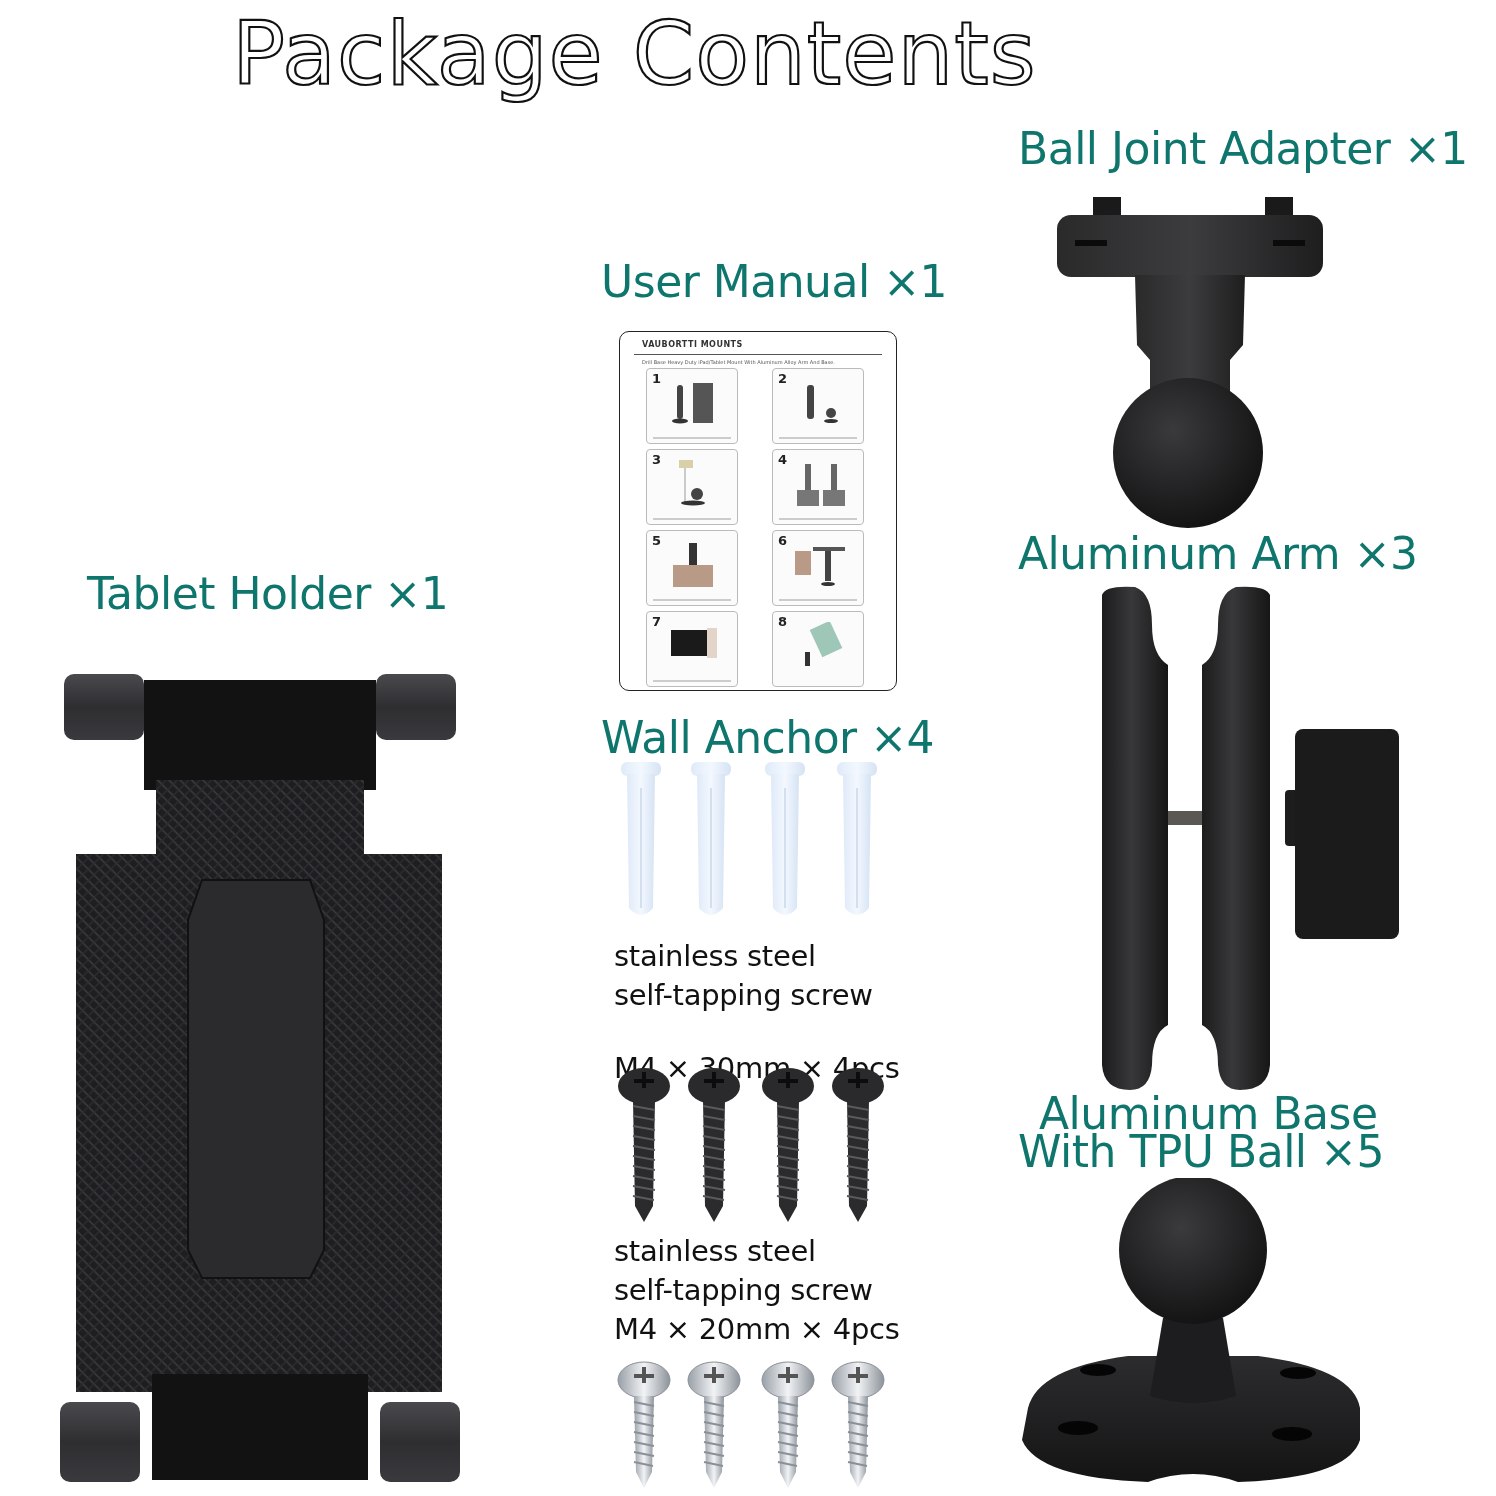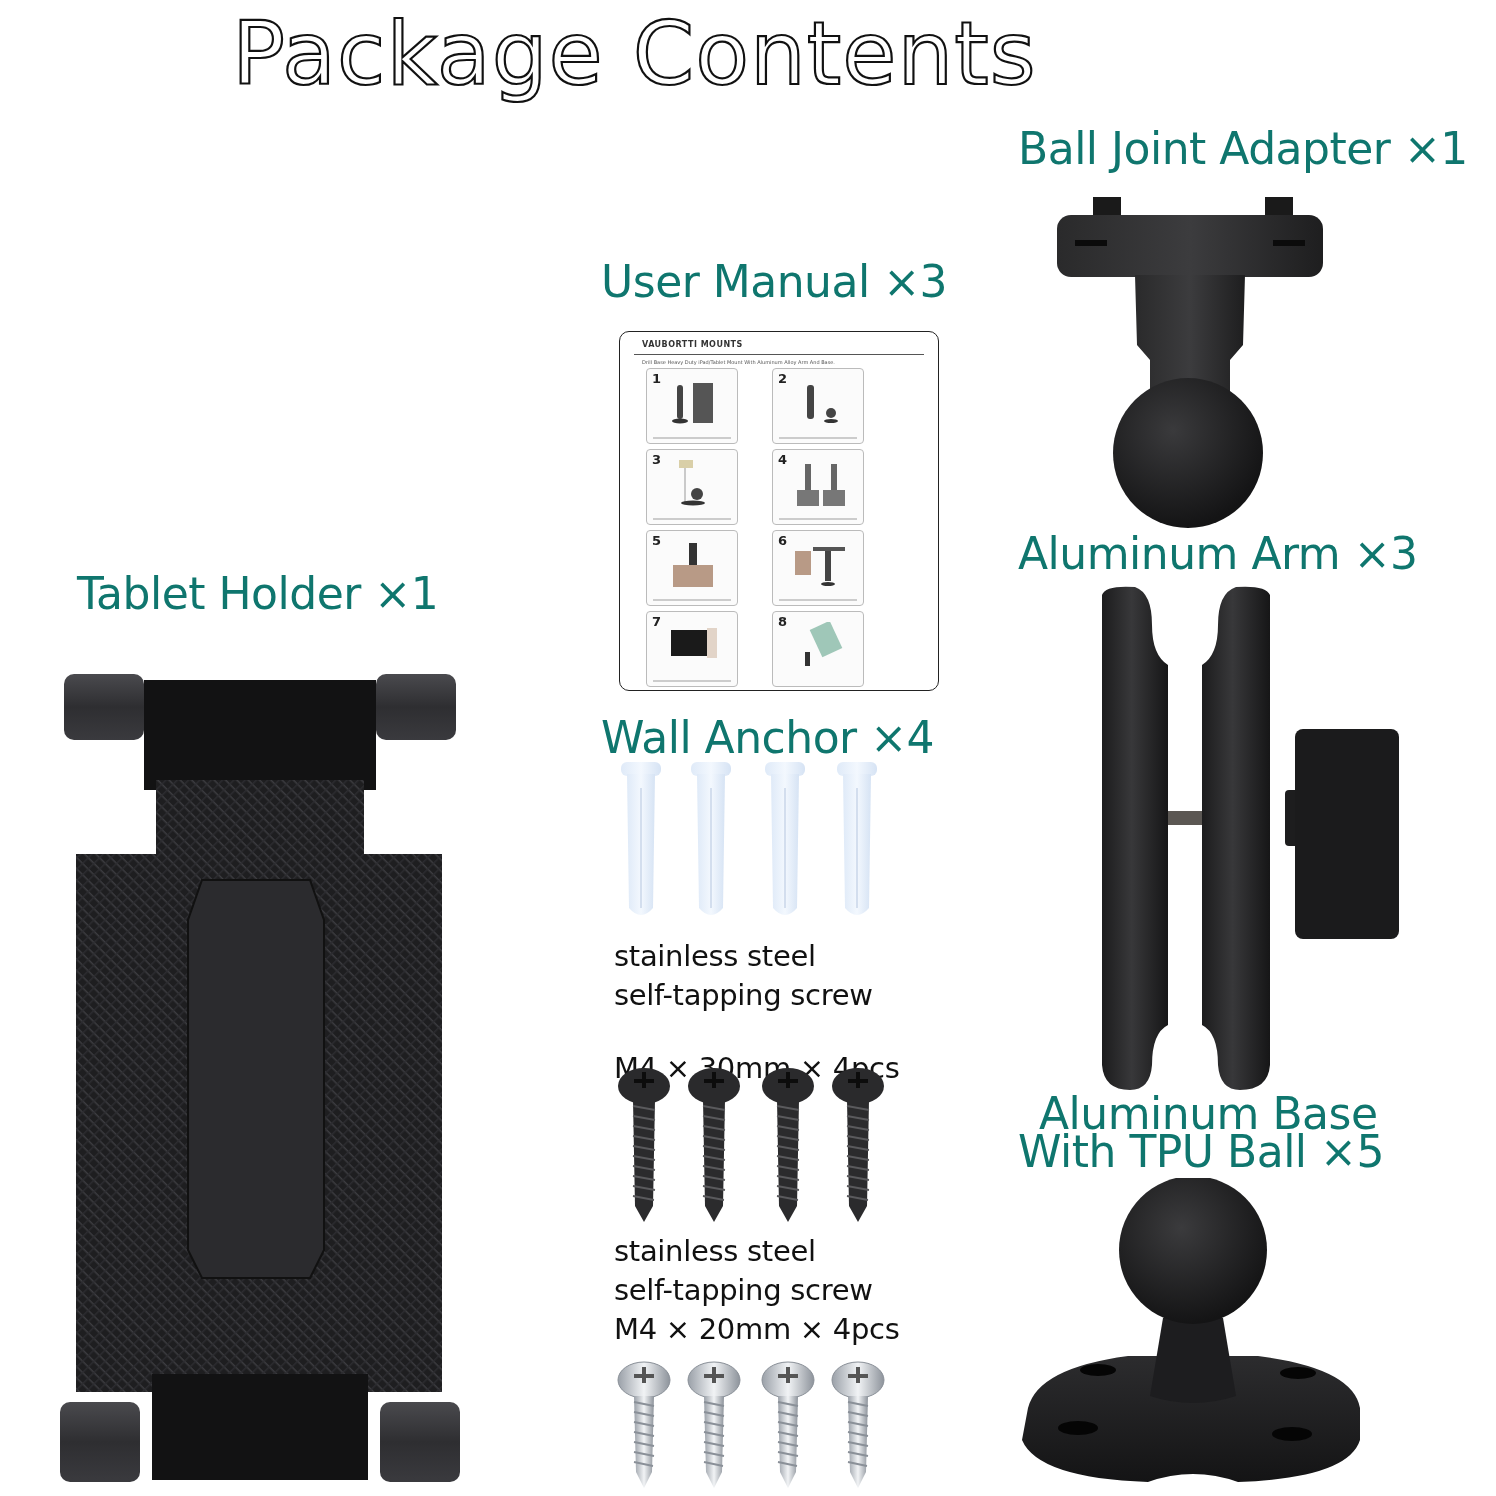--- a/index.html
+++ b/index.html
@@ -4,21 +4,21 @@
 <style>
   html, body { margin:0; padding:0; background:#ffffff; }
   body { width:1496px; height:1496px; position:relative; overflow:hidden; font-family:"DejaVu Sans", sans-serif; color:#111; }
   .abs { position:absolute; }
   .title { left:0; top:-6px; width:1496px; text-align:left; padding-left:232px; box-sizing:border-box;
     font-family:"DejaVu Sans", sans-serif; font-size:88px; letter-spacing:1px; color:#fff;
     -webkit-text-stroke:2.2px #111; line-height:120px; white-space:nowrap; }
   .label { font-family:"DejaVu Sans", sans-serif; font-size:44px; line-height:44px; white-space:nowrap; color:#0f766e; letter-spacing:-0.5px; }
   .label-sm { font-family:"DejaVu Sans", sans-serif; font-size:29px; line-height:39px; white-space:nowrap; color:#111; letter-spacing:-0.3px;margin-left:8px; }
   
-  .manual { left:619px; top:331px; width:320px; height:360px; border:1.5px solid #222; border-radius:10px; background:#fff; box-sizing:border-box; }
+  .manual { left:619px; top:331px; width:278px; height:360px; border:1.5px solid #222; border-radius:10px; background:#fff; box-sizing:border-box; }
   .manual .brand { position:absolute; left:22px; top:8px; font-size:8px; font-weight:bold; letter-spacing:0.5px; color:#333; }
   .manual .rule { position:absolute; left:14px; right:14px; top:22px; height:1px; background:#555; }
   .manual .sub { position:absolute; left:22px; top:27px; font-size:5px; color:#555; }
   .step { position:absolute; width:92px; height:76px; border:1px solid #bbb; border-radius:4px; background:#fbfbfb; box-sizing:border-box; }
   .step .num { position:absolute; left:5px; top:2px; font-size:13px; font-weight:bold; color:#222; }
   .step .cap { position:absolute; left:6px; right:6px; bottom:4px; height:2px; background:#ccc; }
   .step .pic { position:absolute; left:22px; top:10px; width:50px; height:50px; }
 </style>
 </head>
 <body>
@@ -40,21 +40,21 @@
   </defs>
   <rect x="38" y="2" width="28" height="22" fill="#1a1a1a"></rect>
   <rect x="210" y="2" width="28" height="22" fill="#1a1a1a"></rect>
   <rect x="2" y="20" width="266" height="62" rx="14" fill="url(#bodyg)"></rect>
   <rect x="20" y="45" width="32" height="6" fill="#0b0b0b"></rect>
   <rect x="218" y="45" width="32" height="6" fill="#0b0b0b"></rect>
   <path d="M80 80 L190 80 L188 150 L175 165 L175 210 L95 210 L95 165 L82 150 Z" fill="url(#bodyg)"></path>
   <circle cx="133" cy="258" r="75" fill="url(#ballg)"></circle>
 </svg>
 
-<div class="abs label" style="left:601px;top:260px;">User Manual ×3</div>
+<div class="abs label" style="left:601px;top:260px;">User Manual ×1</div>
 <div class="abs manual">
   <div class="brand">VAUBORTTI  MOUNTS</div>
   <div class="rule"></div>
   <div class="sub">Drill Base Heavy Duty iPad/Tablet Mount With Aluminum Alloy Arm And Base.</div>
   <div class="step" style="left:26px;top:36px;">
       <span class="num">1</span>
     <svg class="pic" viewBox="0 0 50 50">
         <rect x="8" y="6" width="6" height="34" rx="3" fill="#444"></rect>
         <ellipse cx="11" cy="42" rx="8" ry="2.5" fill="#333"></ellipse>
         <rect x="24" y="4" width="20" height="40" fill="#555"></rect>
@@ -118,21 +118,21 @@
     </div>
   <div class="step" style="left:152px;top:279px;">
       <span class="num">8</span>
     <svg class="pic" viewBox="0 0 50 50">
         <rect x="20" y="2" width="22" height="30" transform="rotate(-25 31 17)" fill="#9fc7b8"></rect>
         <rect x="10" y="30" width="5" height="14" fill="#333"></rect>
       </svg>
   </div>
 </div>
 
-<div class="abs label" style="left:77px;top:572px;text-align:center;">Tablet Holder ×1</div>
+<div class="abs label" style="left:87px;top:572px;text-align:center;">Tablet Holder ×1</div>
 <svg class="abs" style="left:60px;top:670px;" width="400" height="820" viewBox="0 0 400 820">
   <defs>
     <pattern id="knurl" width="8" height="8" patternUnits="userSpaceOnUse" patternTransform="rotate(45)">
       <rect width="8" height="8" fill="#1e1e20"></rect>
       <rect width="8" height="1.5" fill="#3c3c40"></rect>
       <rect width="1.5" height="8" fill="#2c2c30"></rect>
     </pattern>
     <linearGradient id="clipg" x1="0" y1="0" x2="0" y2="1">
         <stop offset="0" stop-color="#4a4a4e"></stop>
         <stop offset="0.5" stop-color="#2e2e31"></stop>

